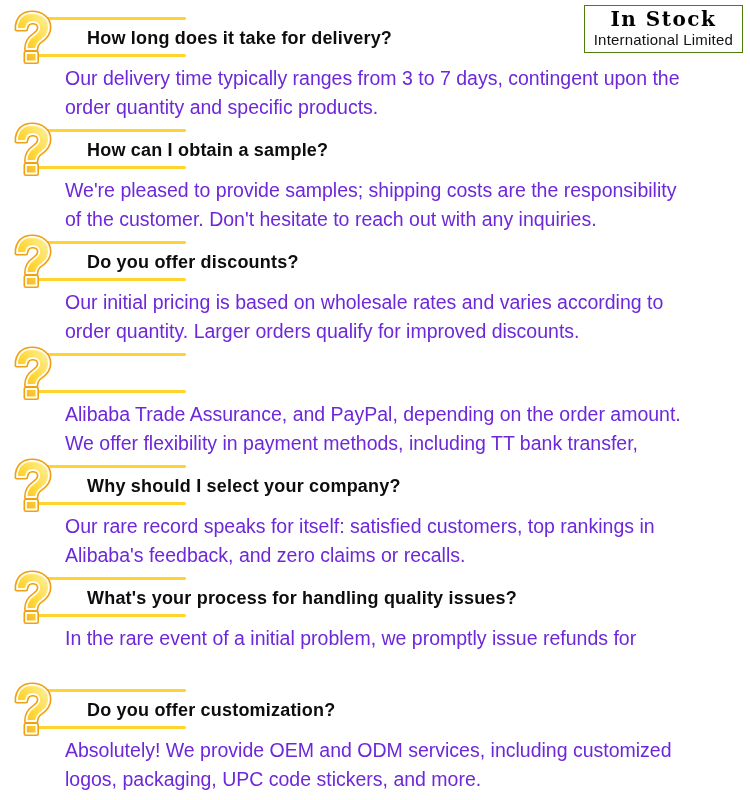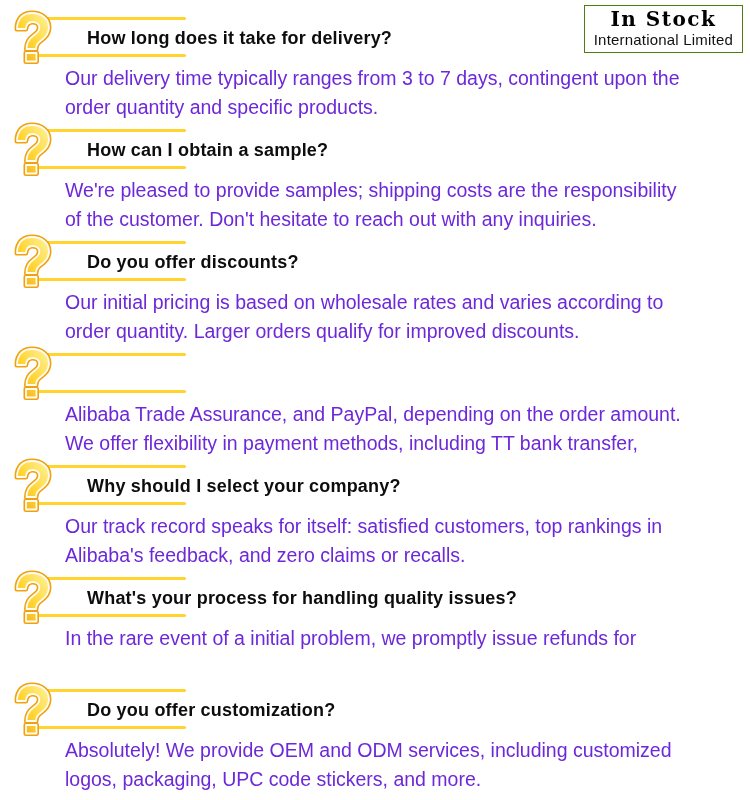--- a/index.html
+++ b/index.html
@@ -136,21 +136,21 @@
     <div class="faq-item">
       <div class="q-row">
         <div class="line-top"></div>
         <div class="line-bottom"></div>
         <svg class="q-icon">
             <use href="#qmark"></use>
           </svg>
         <div class="q-text">Why should I select your company?</div>
       </div>
       <div class="answer">
-        <div>Our track record speaks for itself: satisfied customers, top rankings in</div>
+        <div>Our rare record speaks for itself: satisfied customers, top rankings in</div>
         <div>Alibaba's feedback, and zero claims or recalls.</div>
       </div>
     </div>
 
     <div class="faq-item">
       <div class="q-row">
         <div class="line-top"></div>
         <div class="line-bottom"></div>
         <svg class="q-icon">
             <use href="#qmark"></use>

